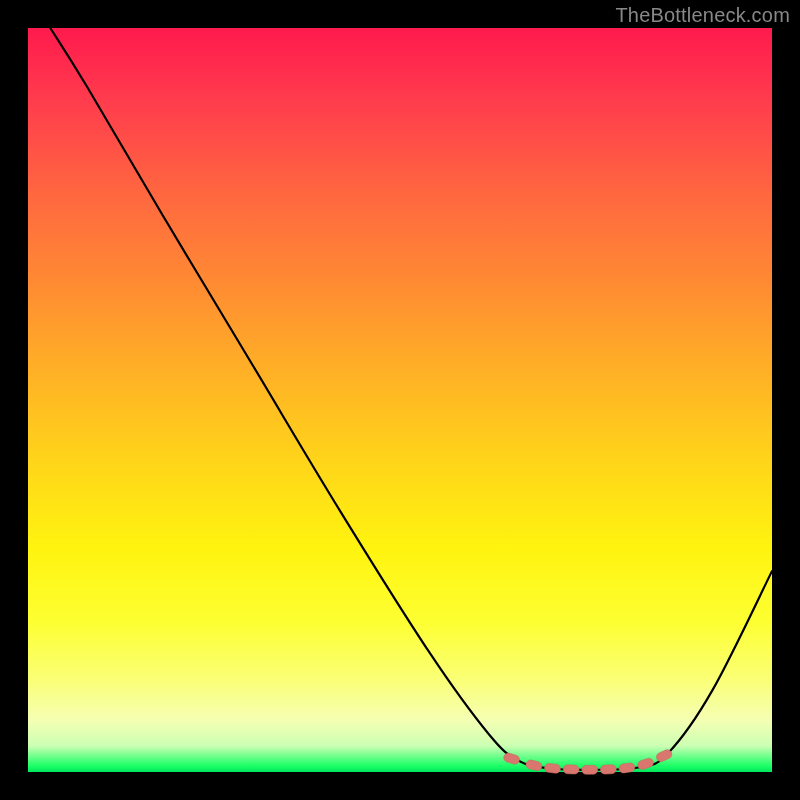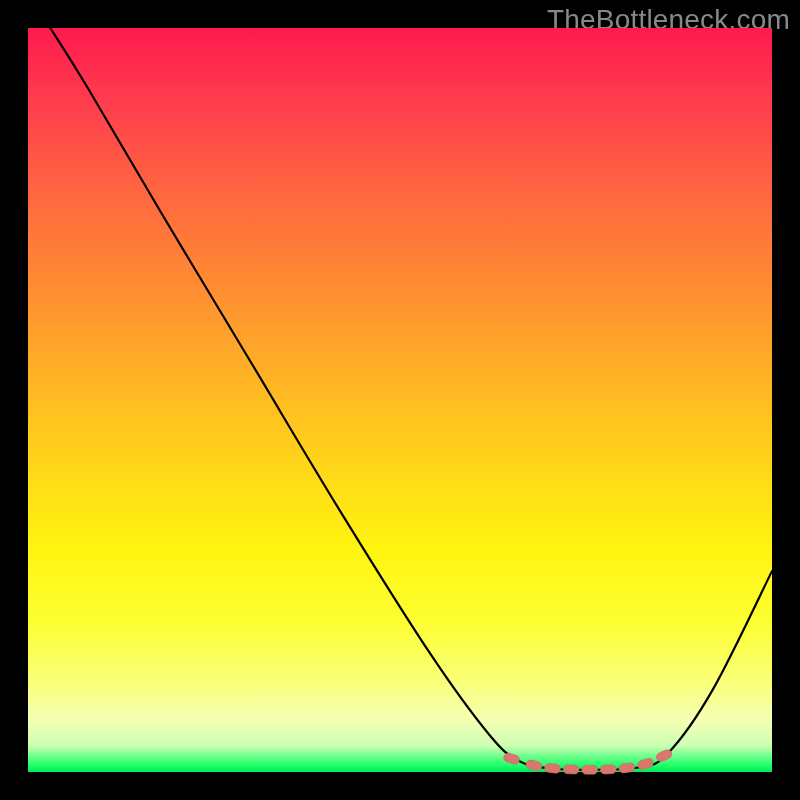--- a/index.html
+++ b/index.html
@@ -15,21 +15,21 @@
     position: relative;
     width: 800px;
     height: 800px;
     background: #000;
   }
   .attribution {
     position: absolute;
     top: 4px;
     right: 10px;
     color: #888;
-    font-size: 28px;
+    font-size: 20px;
     font-weight: 500;
     letter-spacing: 0.2px;
   }
   .plot-area {
     position: absolute;
     left: 28px;
     top: 28px;
     width: 744px;
     height: 744px;
     background: linear-gradient(to bottom,

